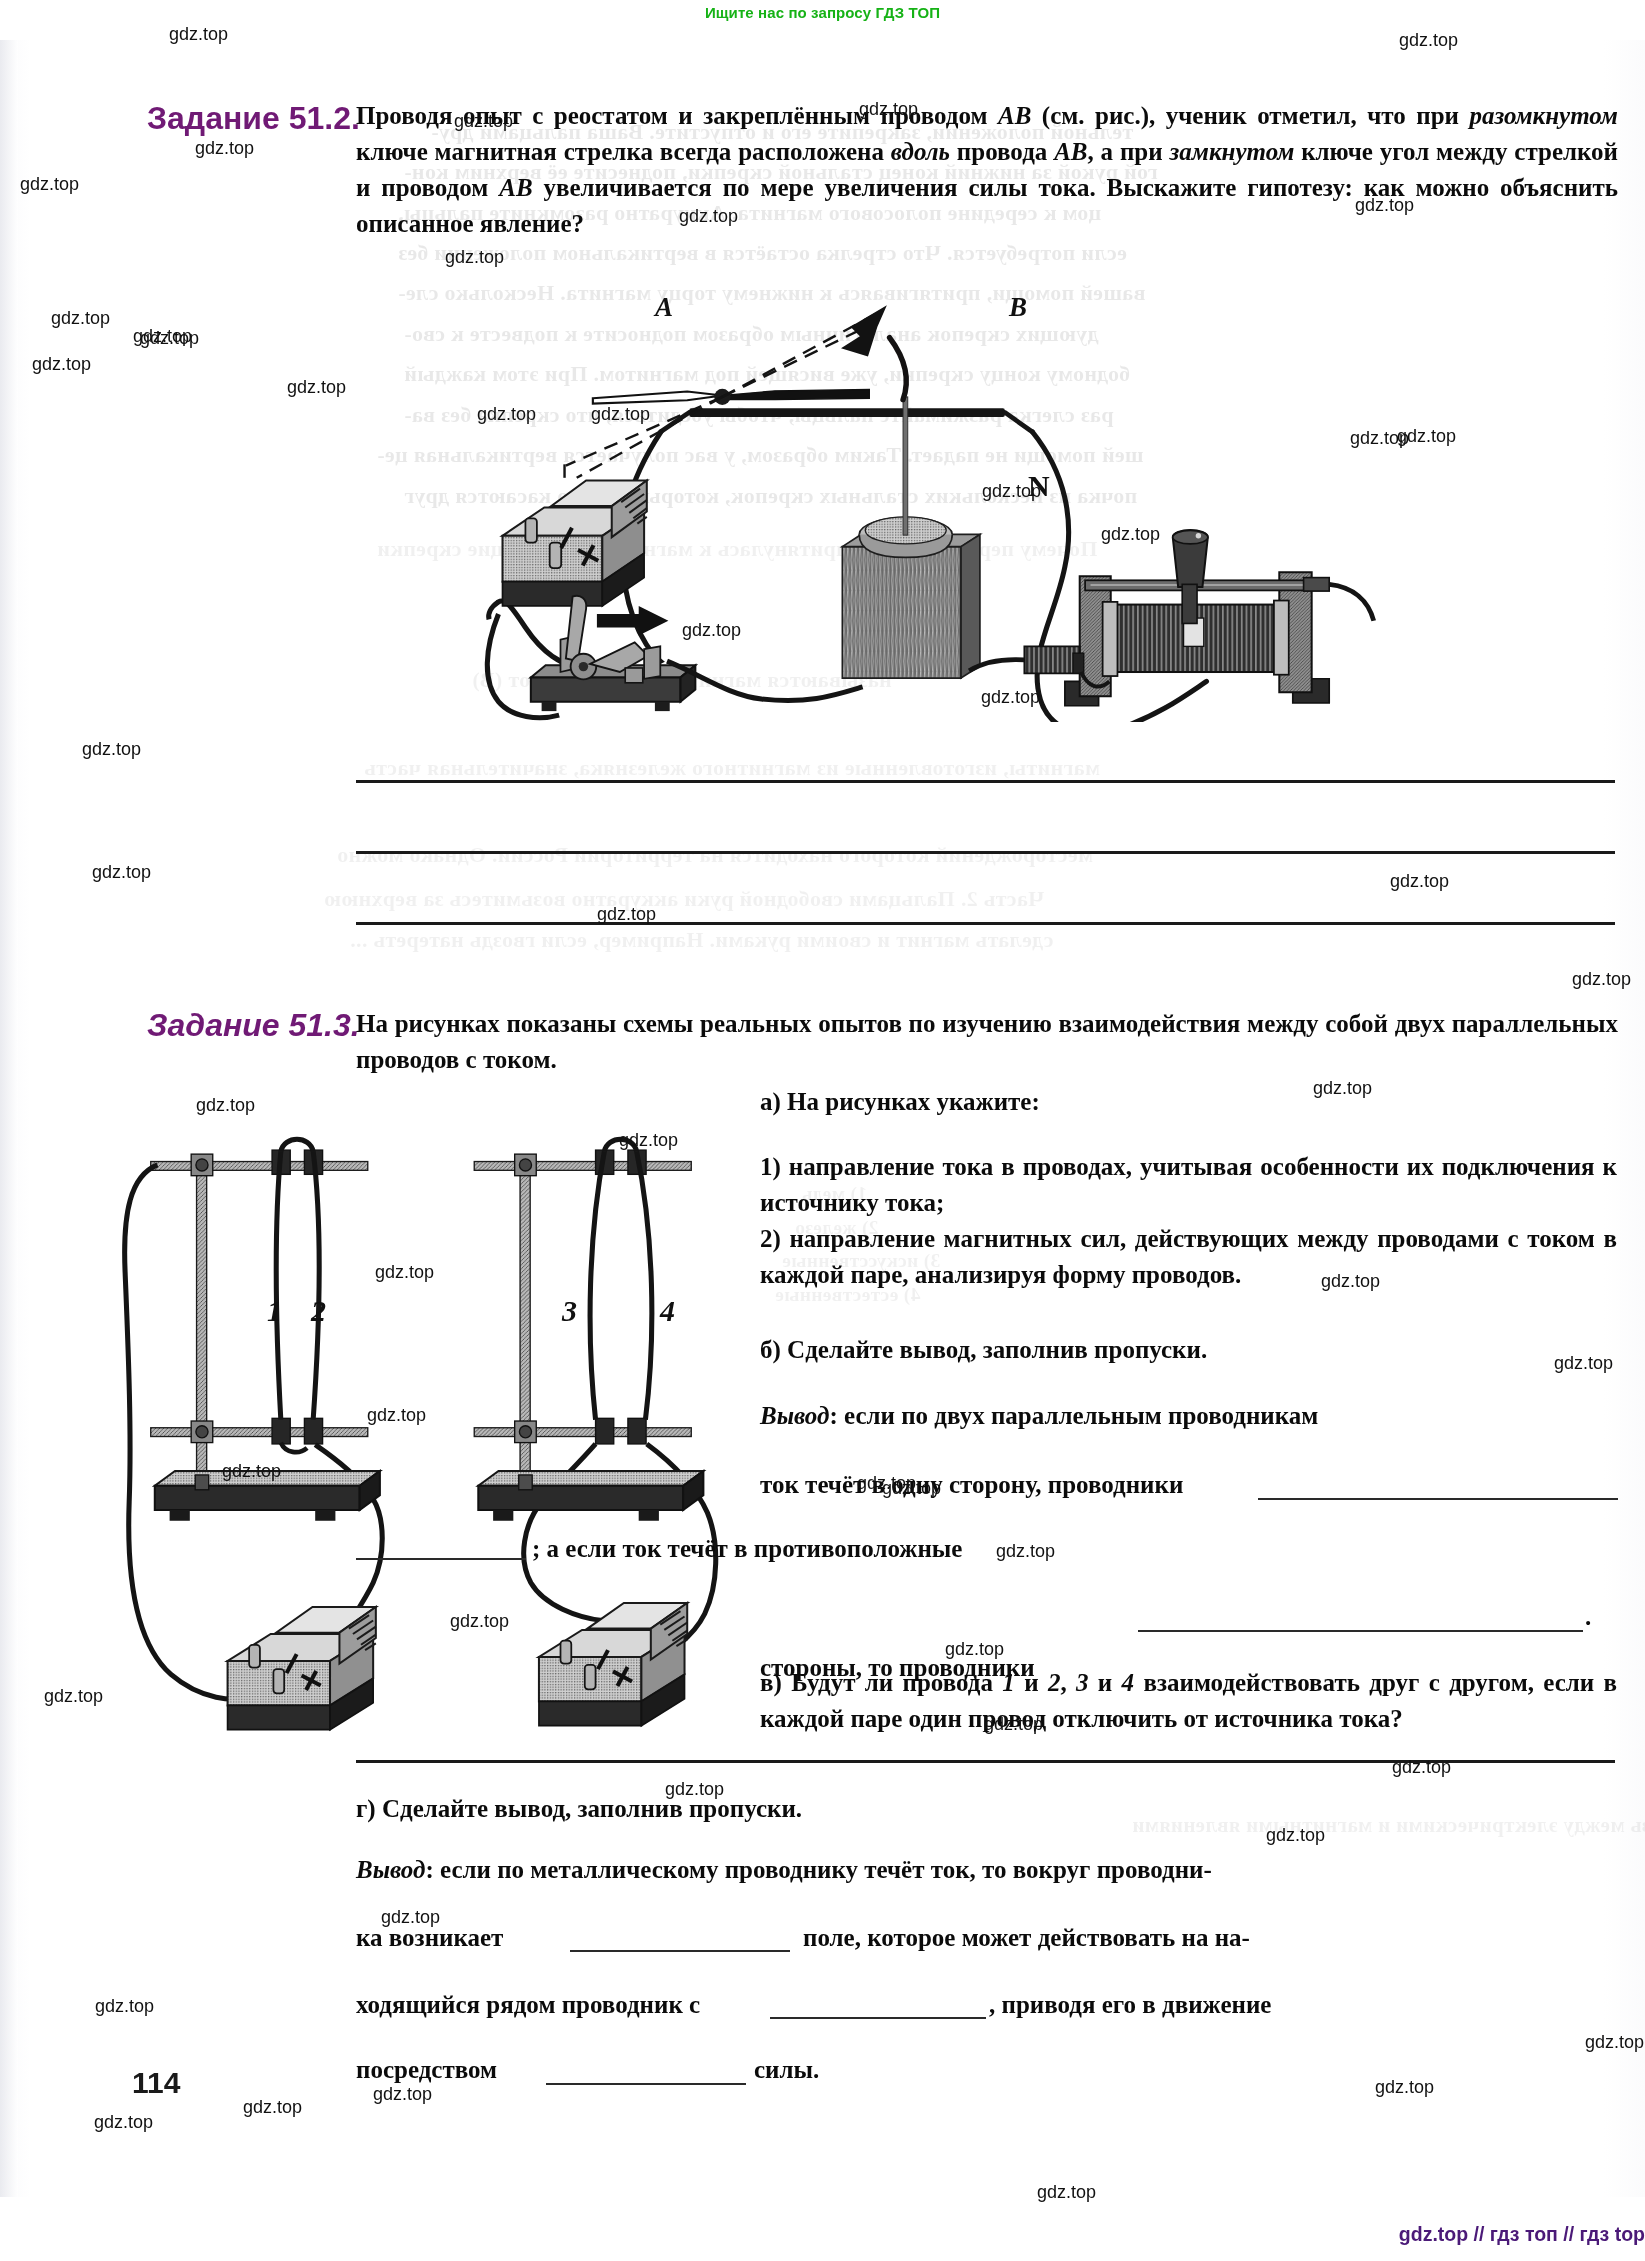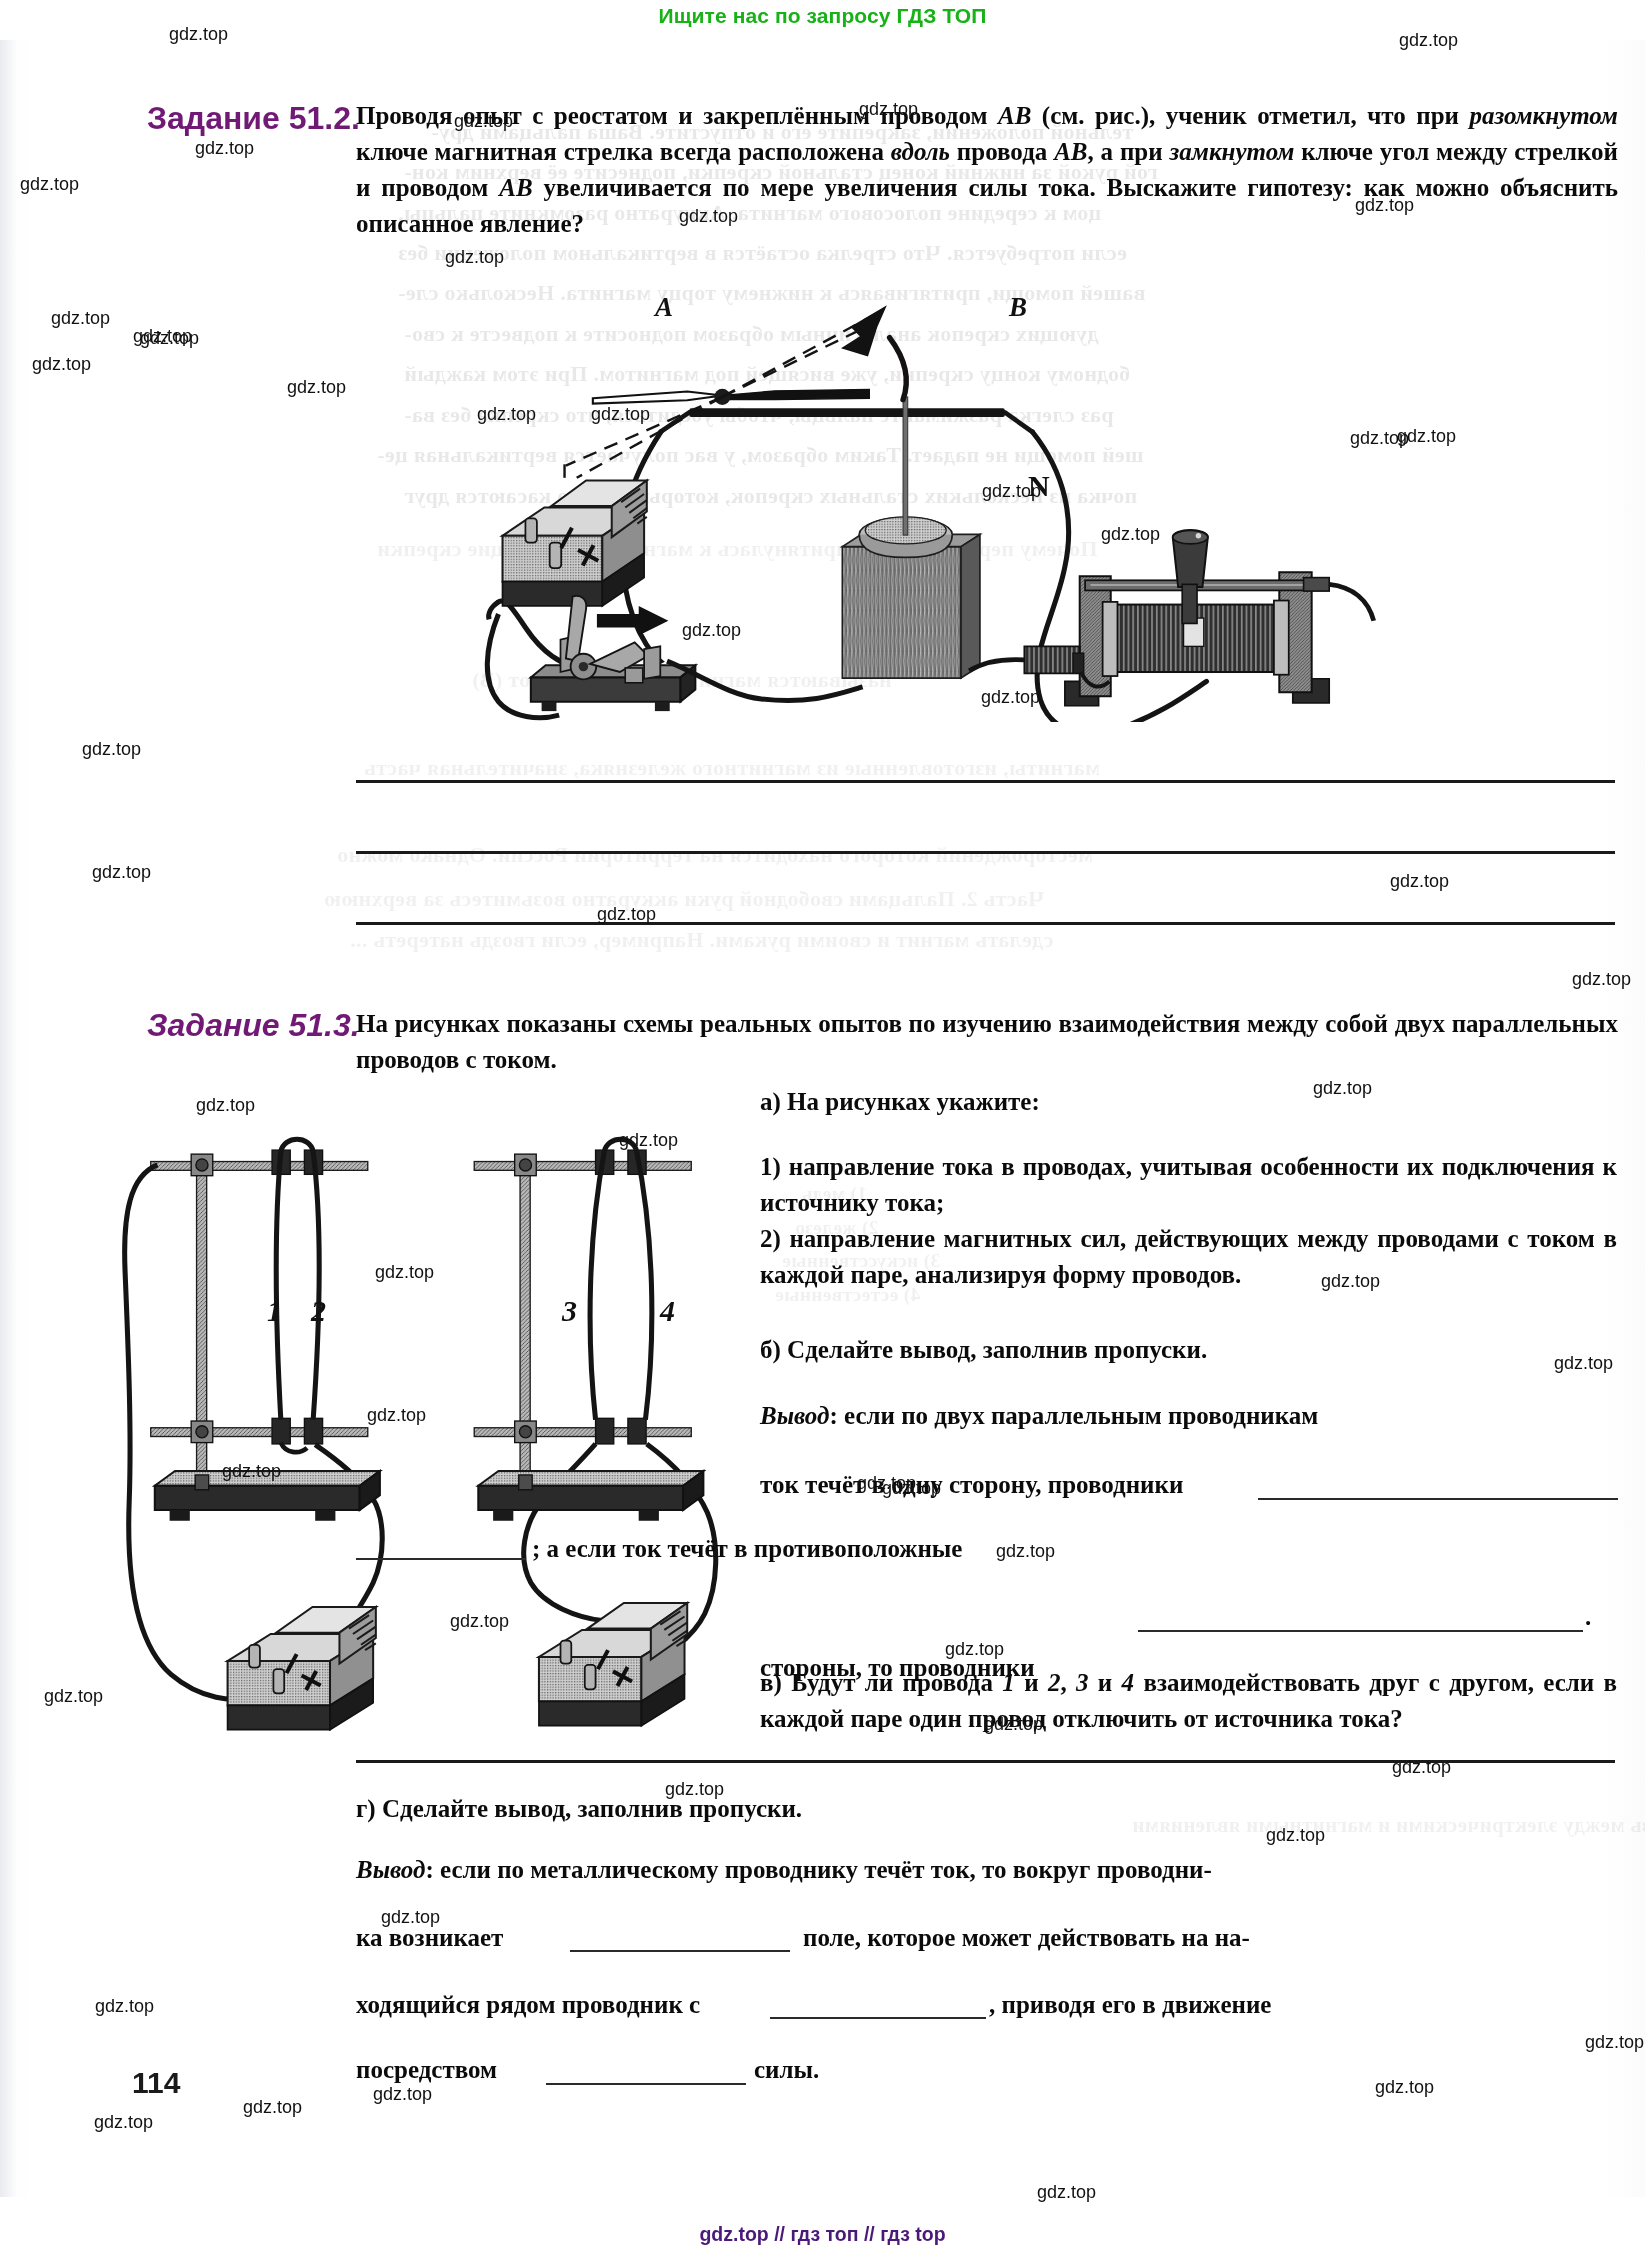--- a/index.html
+++ b/index.html
@@ -18,26 +18,26 @@
   }
   #paper:after{
     content:"";position:absolute;left:0;top:0;width:17.5px;height:100%;
     background:linear-gradient(90deg,#e8e9ee,#ffffff);opacity:.85;
   }
 
   
   #promo{
     position:absolute;top:4px;left:0;width:1645px;text-align:center;
     color:#16b216;font-family:"Liberation Sans",sans-serif;
-    font-size:21px;font-weight:700;letter-spacing:0.1px;
+    font-size:15px;font-weight:700;letter-spacing:0.1px;
   }
 
   
   #footer{
-    position:absolute;bottom:15px;left:0;width:1645px;text-align:center;
+    position:absolute;bottom:15px;left:0;width:1645px;text-align:right;
     color:#4b1a78;font-family:"Liberation Sans",sans-serif;
     font-size:19.5px;font-weight:700;
   }
 
   
   .ghost{
     position:absolute;color:#000;opacity:.085;
     transform:scaleX(-1);font-family:"Liberation Serif",serif;
     font-size:22px;font-weight:700;white-space:nowrap;
     letter-spacing:0.3px;pointer-events:none;

